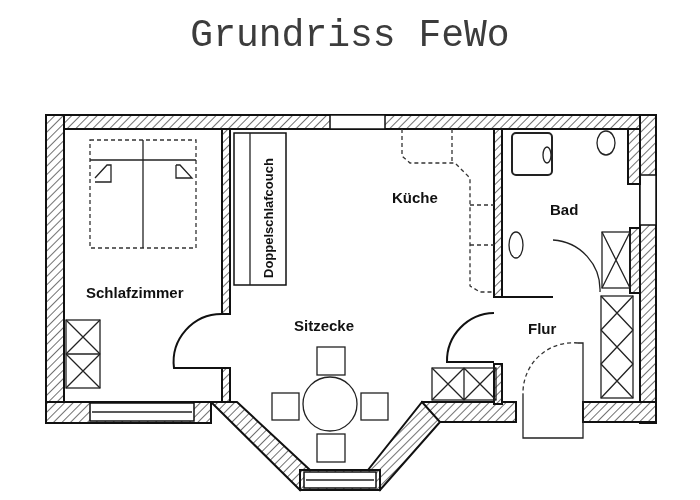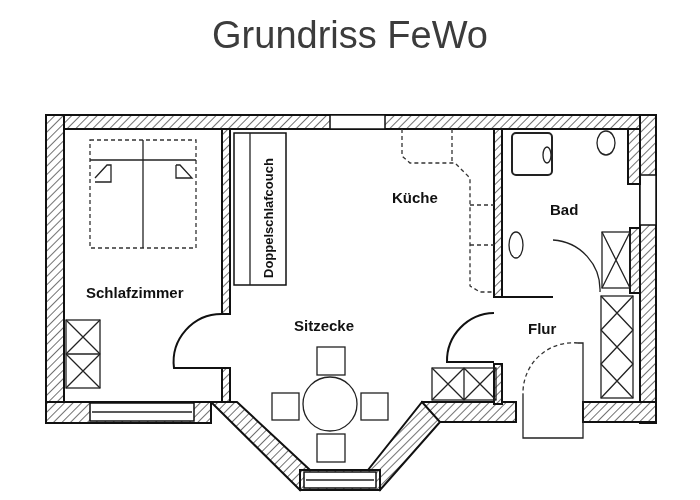--- a/index.html
+++ b/index.html
@@ -1,18 +1,18 @@
 <!DOCTYPE html>
 <html><head>
 <meta charset="utf-8">
 <style>
   html,body{margin:0;padding:0;background:#ffffff;}
   body{width:700px;height:500px;position:relative;overflow:hidden;}
   .title{position:absolute;left:0;top:14px;width:700px;text-align:center;
-    font-family:Liberation Sans, sans-serif;font-size:38px;color:#3c3c3c;}
+    font-family:Liberation Mono, monospace;font-size:38px;color:#3c3c3c;}
   svg{position:absolute;left:0;top:0;}
   .lbl{font-family:"Liberation Sans","DejaVu Sans",sans-serif;font-weight:bold;font-size:15px;fill:#111;}
   .w{fill:url(#hatch);stroke:#111;stroke-width:2;}
   .ln{stroke:#111;stroke-width:2;fill:none;}
   .thin{stroke:#222;stroke-width:1.3;fill:none;}
   .dash{stroke:#333;stroke-width:1.3;fill:none;stroke-dasharray:4 3;}
 </style>
 </head>
 <body>
 

